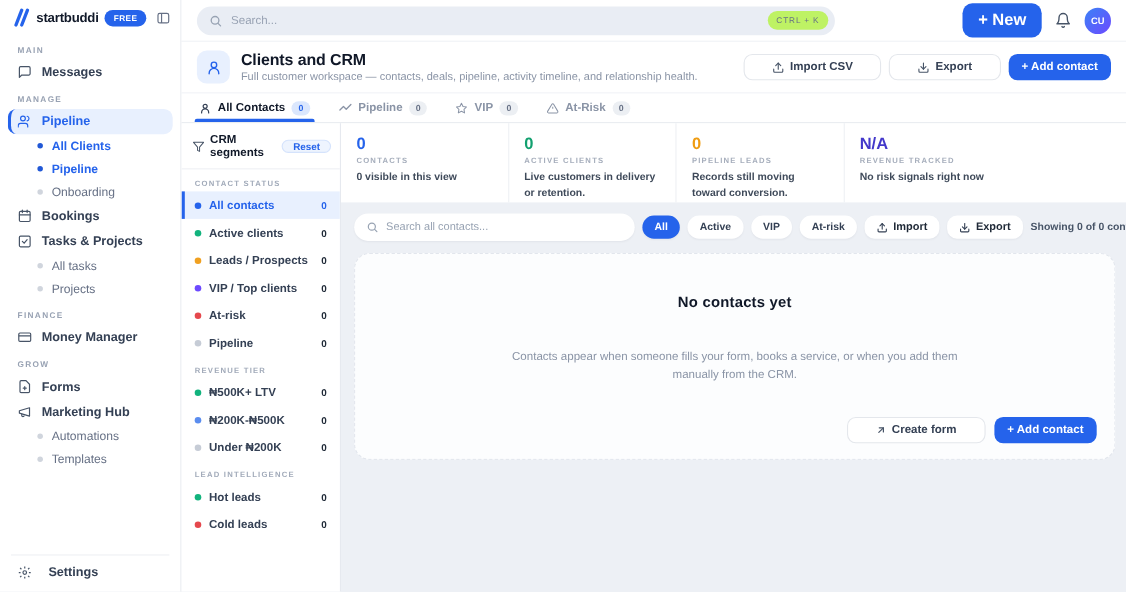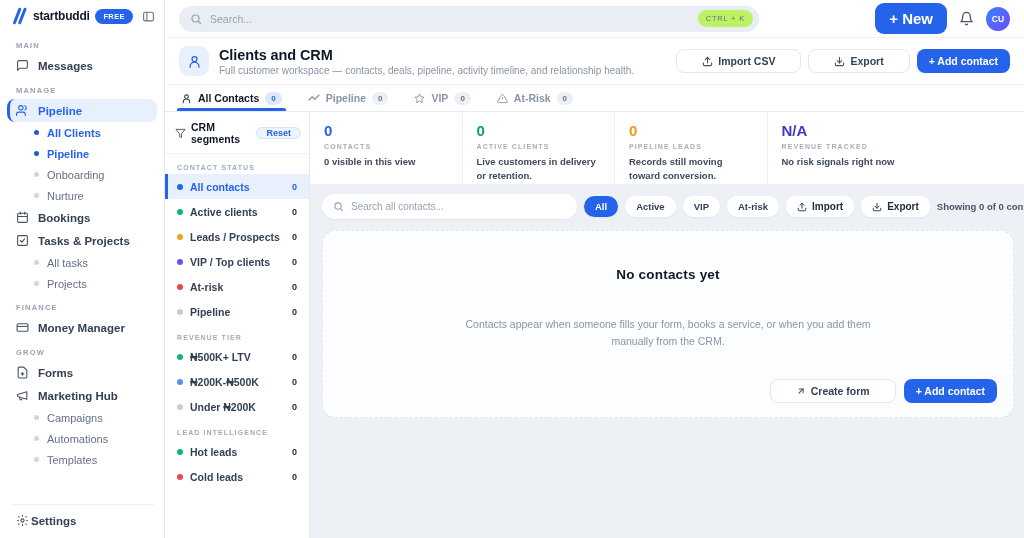--- a/index.html
+++ b/index.html
@@ -18,21 +18,21 @@
   .side-label { font-size:7.5px; font-weight:bold; color:#98a2b3; letter-spacing:1.2px; padding:9px 9px 4px; }
   .side-item { display:flex; align-items:center; gap:9px; padding:5px 9px; border-radius:8px; color:#344054; font-weight:600; font-size:11.5px; cursor:pointer; }
   .side-item .ic { color:#475467; }
   .side-item.active { background:#e8f0fe; color:#2563eb; border-left:3px solid #2563eb; padding-left:6px; }
   .side-item.active .ic { color:#2563eb; }
   .side-sub { display:flex; align-items:center; gap:8px; padding:4.5px 9px 4.5px 27px; font-size:11px; color:#667085; font-weight:500; cursor:pointer; }
   .sdot { width:5px; height:5px; border-radius:50%; background:#d0d5dd; flex:none; }
   .side-sub.on { color:#2563eb; font-weight:bold; }
   .side-sub.on .sdot { background:#2158d6; }
   .side-divider { border-top:1px solid #eef0f4; margin:4px 10px 0; }
-  .side-footer { display:flex; align-items:flex-end; gap:2px; padding:9px 16px 11px; font-size:11.5px; font-weight:600; color:#344054; cursor:pointer; }
+  .side-footer { display:flex; align-items:flex-end; gap:15px; padding:9px 16px 11px; font-size:11.5px; font-weight:600; color:#344054; cursor:pointer; }
 
   
   .main { flex:1; display:flex; flex-direction:column; min-width:0; }
 
   .topbar { height:38px; background:#fff; border-bottom:1px solid #eef1f5; display:flex; align-items:center; padding:0 14px; gap:10px; }
   .gsearch { width:580px; height:26px; background:#e9edf4; border-radius:13px; display:flex; align-items:center; gap:8px; padding:0 6px 0 11px; }
   .gsearch input { border:none; outline:none; background:transparent; flex:1; font-size:10.5px; color:#475467; font-family:inherit; }
   .gsearch input::placeholder { color:#98a2b3; }
   .kbd { background:#bef264; border-radius:10px; font-size:7.5px; font-weight:normal; color:#667085; padding:4px 8px; letter-spacing:.8px;text-align:center; }
   .top-right { margin-left:auto; display:flex; align-items:center; gap:12px; }
@@ -154,24 +154,20 @@
         <span>All Clients</span>
       </div>
       <div class="side-sub on">
         <span class="sdot"></span>
         <span>Pipeline</span>
       </div>
       <div class="side-sub">
         <span class="sdot"></span>
         <span>Onboarding</span>
       </div>
-      <div class="side-sub">
-        <span class="sdot"></span>
-        <span>Nurture</span>
-      </div>
       <div class="side-item">
         <span class="ic">
             <svg width="13" height="13" viewBox="0 0 24 24" fill="none" stroke="currentColor" stroke-width="2" stroke-linecap="round">
               <rect x="3" y="4" width="18" height="17" rx="2"></rect>
               <line x1="16" y1="2" x2="16" y2="6"></line>
               <line x1="8" y1="2" x2="8" y2="6"></line>
               <line x1="3" y1="10" x2="21" y2="10"></line>
             </svg>
           </span>
         <span>Bookings</span>
@@ -217,24 +213,20 @@
         <span>Forms</span>
       </div>
       <div class="side-item">
         <span class="ic">
             <svg width="13" height="13" viewBox="0 0 24 24" fill="none" stroke="currentColor" stroke-width="2" stroke-linejoin="round">
               <path d="M3 10l17-5v14L3 14v-4z"></path>
               <path d="M7 15v3a2 2 0 0 0 4 0"></path>
             </svg>
           </span>
         <span>Marketing Hub</span>
-      </div>
-      <div class="side-sub">
-        <span class="sdot"></span>
-        <span>Campaigns</span>
       </div>
       <div class="side-sub">
         <span class="sdot"></span>
         <span>Automations</span>
       </div>
       <div class="side-sub">
         <span class="sdot"></span>
         <span>Templates</span>
       </div>
     </nav>

